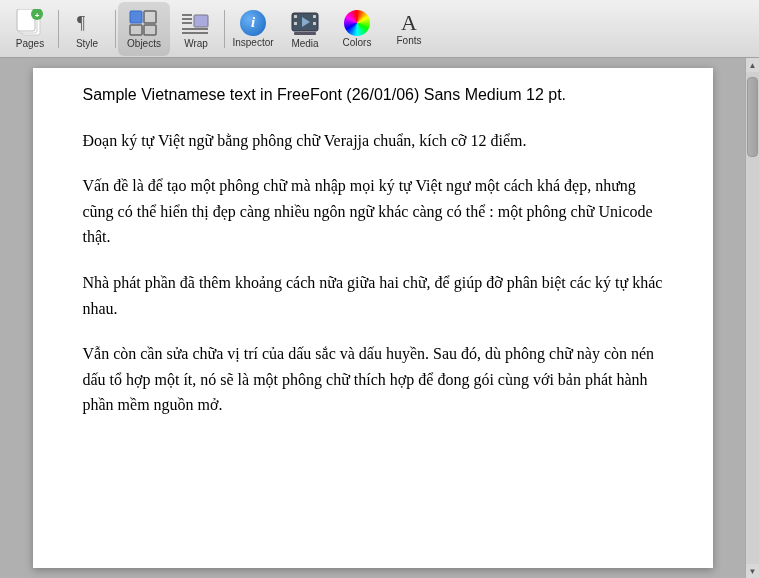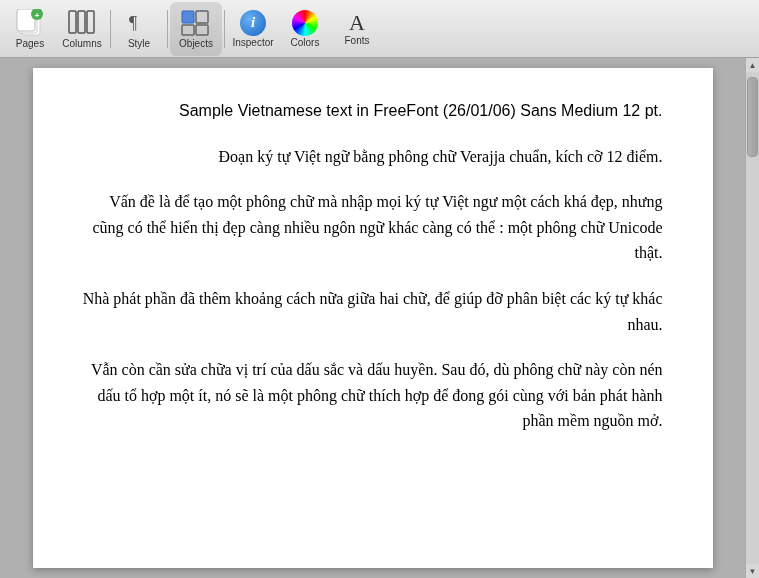--- a/index.html
+++ b/index.html
@@ -71,26 +71,25 @@
       position: relative;
       display: flex;
       justify-content: center;
       padding: 10px 20px;
     }
 
     #page {
       background: white;
       width: 680px;
       min-height: 500px;
-      padding: 30px 50px;
+      padding: 14px 50px;
       box-shadow: 0 2px 8px rgba(0,0,0,0.3);
       font-size: 12pt;
       line-height: 1.5;
       color: #000;
-      text-align: right;
     }
 
     #page p {
       margin-bottom: 20px;
       font-family: Liberation Serif, serif;
       font-size: 12pt;
       line-height: 1.6;
     }
 
     #page p:first-child {
@@ -190,30 +189,20 @@
 
         <rect x="2" y="0" width="18" height="22" rx="2" fill="white" stroke="#bbb" stroke-width="1"></rect>
 
         <circle cx="22" cy="5" r="6" fill="#4CAF50"></circle>
         <text x="22" y="9" text-anchor="middle" fill="white" font-size="8" font-weight="bold">+</text>
       </svg>
     </div>
     <span class="toolbar-label">Pages</span>
   </div>
 
-  <div class="toolbar-item">
-    <div class="toolbar-icon-wrap">
-      <svg width="30" height="28" viewBox="0 0 30 28">
-        <rect x="2" y="2" width="7" height="22" rx="1" fill="none" stroke="#555" stroke-width="1.5"></rect>
-        <rect x="11" y="2" width="7" height="22" rx="1" fill="none" stroke="#555" stroke-width="1.5"></rect>
-        <rect x="20" y="2" width="7" height="22" rx="1" fill="none" stroke="#555" stroke-width="1.5"></rect>
-      </svg>
-    </div>
-    <span class="toolbar-label">Columns</span>
-  </div>
 
   <div class="toolbar-separator"></div>
 
   <div class="toolbar-item">
     <div class="toolbar-icon-wrap">
       <svg width="30" height="28" viewBox="0 0 30 28">
         <text x="5" y="20" font-size="18" fill="#555" font-family="serif">¶</text>
       </svg>
     </div>
     <span class="toolbar-label">Style</span>
@@ -228,30 +217,62 @@
 
         <rect x="2" y="2" width="12" height="12" rx="1" fill="#5588dd" stroke="#3366cc" stroke-width="1"></rect>
         <rect x="16" y="2" width="12" height="12" rx="1" fill="none" stroke="#666" stroke-width="1.5"></rect>
         <rect x="2" y="16" width="12" height="10" rx="1" fill="none" stroke="#666" stroke-width="1.5"></rect>
         <rect x="16" y="16" width="12" height="10" rx="1" fill="none" stroke="#666" stroke-width="1.5"></rect>
       </svg>
     </div>
     <span class="toolbar-label">Objects</span>
   </div>
 
+  <div class="toolbar-item">
+    <div class="toolbar-icon-wrap">
+      <svg width="32" height="28" viewBox="0 0 32 28">
+
+        <rect x="14" y="6" width="14" height="12" rx="1" fill="#aad" stroke="#778" stroke-width="1"></rect>
+        <line x1="2" y1="6" x2="12" y2="6" stroke="#555" stroke-width="1.5"></line>
+        <line x1="2" y1="10" x2="12" y2="10" stroke="#555" stroke-width="1.5"></line>
+        <line x1="2" y1="14" x2="12" y2="14" stroke="#555" stroke-width="1.5"></line>
+        <line x1="2" y1="20" x2="28" y2="20" stroke="#555" stroke-width="1.5"></line>
+        <line x1="2" y1="24" x2="28" y2="24" stroke="#555" stroke-width="1.5"></line>
+      </svg>
+    </div>
+    <span class="toolbar-label">Wrap</span>
+  </div>
 
   <div class="toolbar-separator"></div>
 
   <div class="toolbar-item">
     <div class="toolbar-icon-wrap">
       <div class="info-circle">i</div>
     </div>
     <span class="toolbar-label">Inspector</span>
   </div>
 
+  <div class="toolbar-item">
+    <div class="toolbar-icon-wrap">
+      <svg width="30" height="28" viewBox="0 0 30 28">
+
+        <rect x="2" y="4" width="26" height="18" rx="2" fill="#445566" stroke="#334" stroke-width="1"></rect>
+
+        <rect x="4" y="6" width="3" height="3" rx="0.5" fill="#ccc"></rect>
+        <rect x="4" y="13" width="3" height="3" rx="0.5" fill="#ccc"></rect>
+        <rect x="23" y="6" width="3" height="3" rx="0.5" fill="#ccc"></rect>
+        <rect x="23" y="13" width="3" height="3" rx="0.5" fill="#ccc"></rect>
+
+        <polygon points="12,8 20,13 12,18" fill="#88aacc"></polygon>
+
+        <rect x="4" y="23" width="22" height="3" rx="1" fill="#556"></rect>
+      </svg>
+    </div>
+    <span class="toolbar-label">Media</span>
+  </div>
 
   <div class="toolbar-item">
     <div class="toolbar-icon-wrap">
       <div class="color-wheel"></div>
     </div>
     <span class="toolbar-label">Colors</span>
   </div>
 
   <div class="toolbar-item">
     <div class="toolbar-icon-wrap">

